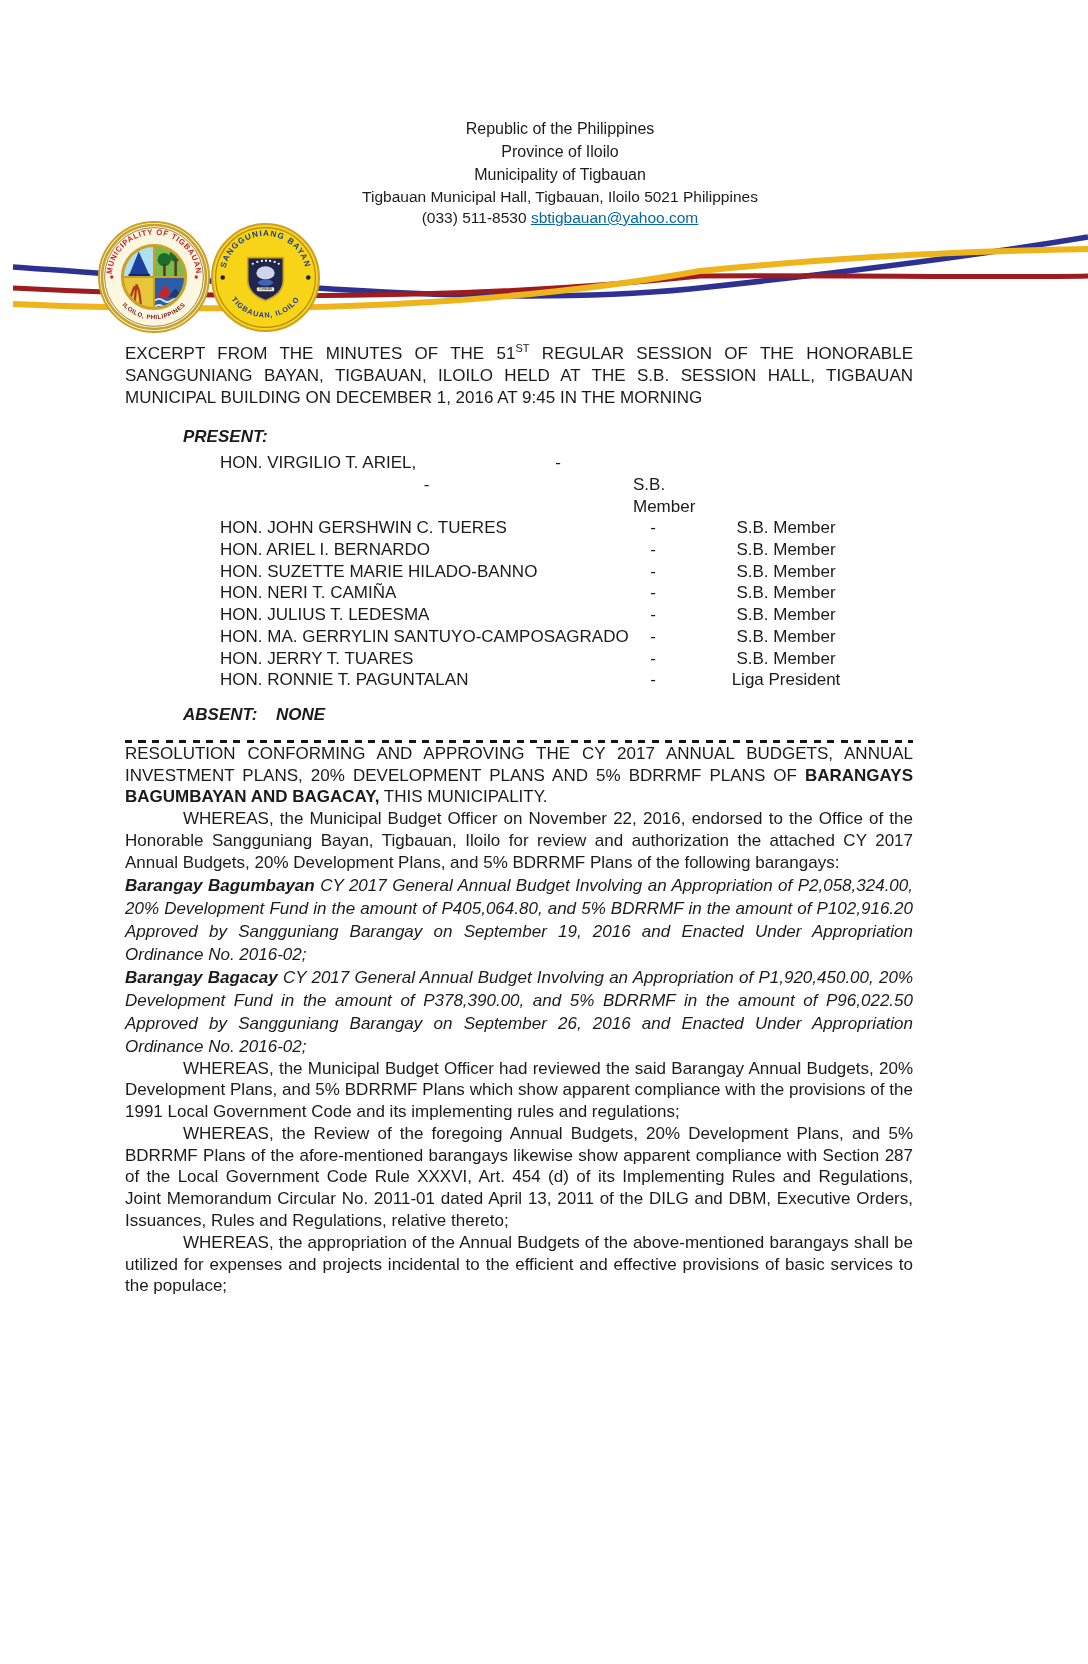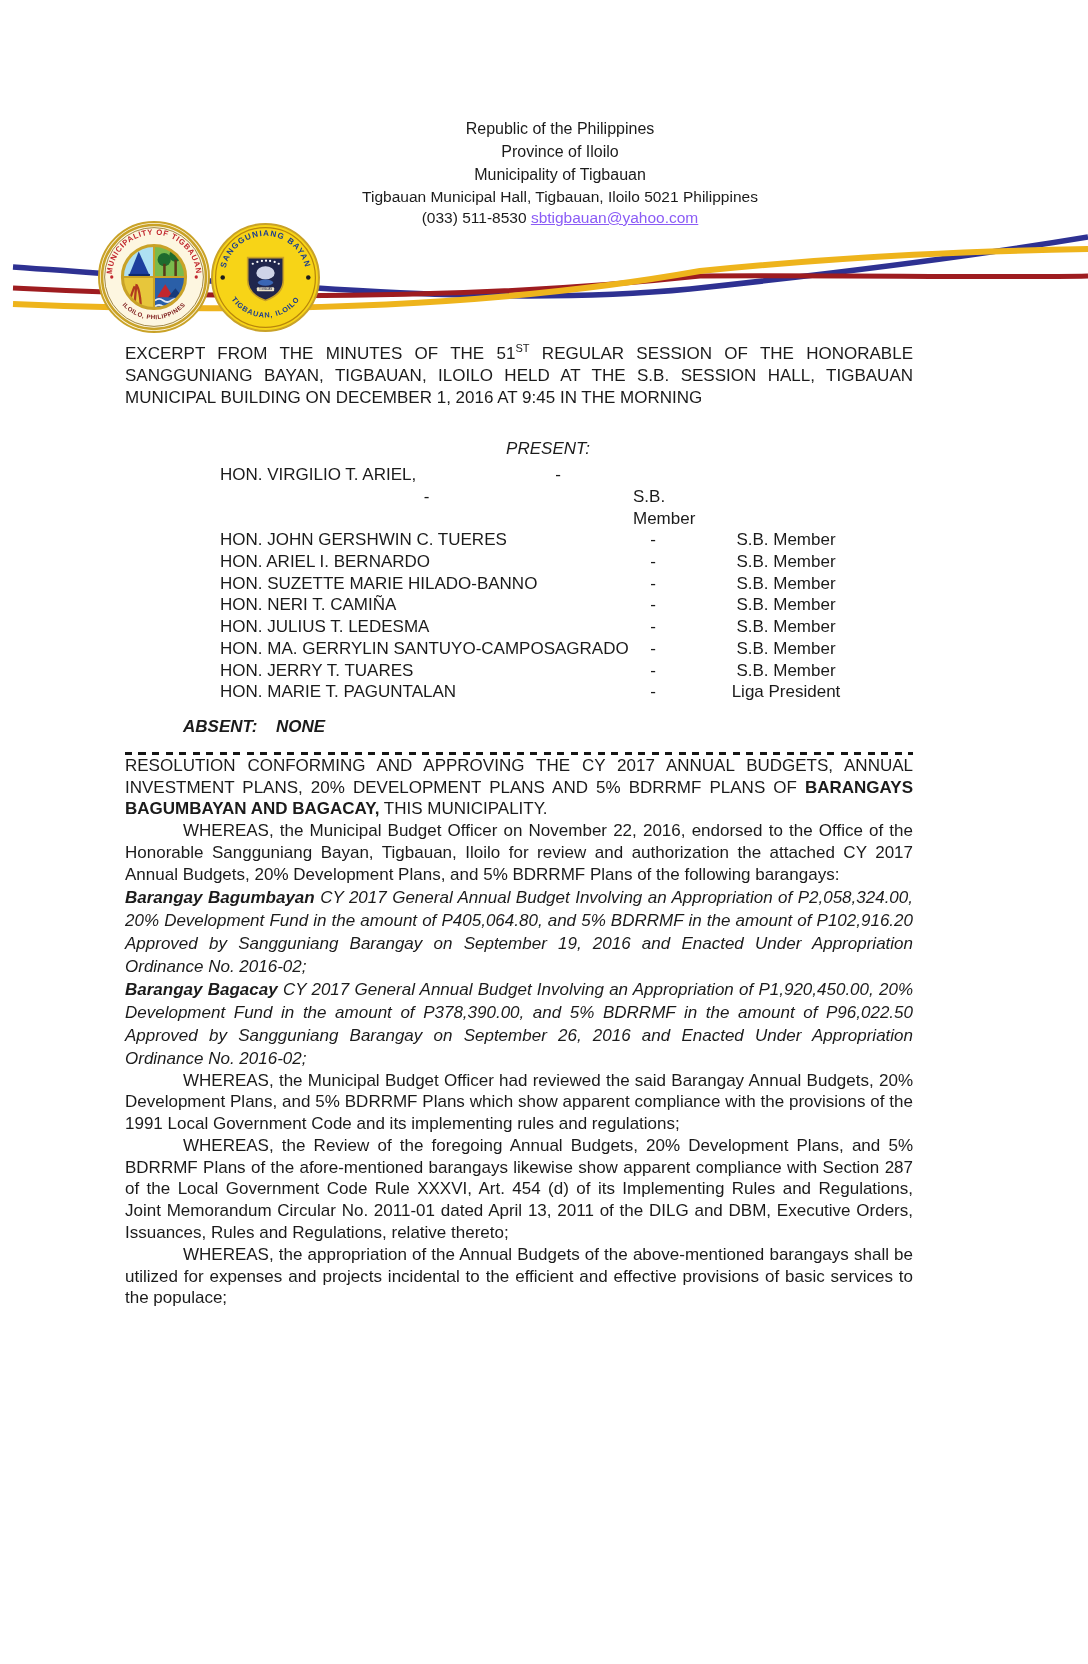--- a/index.html
+++ b/index.html
@@ -6,35 +6,35 @@
   .page{position:relative;width:1088px;height:1664px;background:#fff;overflow:hidden;
         color:#1b1b1b;font-family:"Liberation Sans",sans-serif;}
 
   
   .header{position:absolute;top:117px;left:16px;width:100%;text-align:center;}
   .h-line{font-size:16px;line-height:23px;}
   .office-title{font-family:"DejaVu Serif",serif;font-style:italic;font-weight:bold;
         font-size:30px;line-height:38px;letter-spacing:-0.5px;}
   .addr{font-size:15.5px;line-height:21px;}
   .contact{font-size:15.5px;line-height:21px;}
-  .email-link{color:#8b5cf6;text-decoration:underline;cursor:pointer;}
+  .email-link{color:#0369a1;text-decoration:underline;cursor:pointer;}
 
   .ribbons{position:absolute;top:215px;left:0;width:1088px;height:130px;}
   .seal{position:absolute;}
   .seal-muni{top:221px;left:98px;width:112px;height:112px;}
   .seal-sb{top:223px;left:211px;width:109px;height:109px;}
 
   
   .content{position:absolute;left:125px;top:343px;width:788px;
            font-size:17px;line-height:21.8px;}
   .content p{margin:0;}
   .just{text-align:justify;}
   .excerpt sup{font-size:11px;line-height:0;vertical-align:super;}
 
-  .present{margin:30px 0 4px 58px;font-weight:normal;font-style:italic;text-align:center;}
+  .present{margin:18px 0 4px 58px;font-weight:bold;font-style:italic;}
   .members{margin-left:95px;}
   .member-row{display:grid;grid-template-columns:1fr 40px 240px;line-height:21.7px;}
   .m-dash{text-align:center;}
   .m-role{text-align:center;padding-right:14px;}
   .row-first .m-dash{transform:translateX(-95px);}
   .row-first .m-role{text-align:right;}
 
   .absent{margin:13px 0 0 58px;font-weight:bold;font-style:italic;}
   .absent .absent-value{margin-left:14px;}
 
@@ -191,21 +191,21 @@
         <span class="m-name">HON. MA. GERRYLIN SANTUYO-CAMPOSAGRADO</span>
         <span class="m-dash">-</span>
         <span class="m-role">S.B. Member</span>
       </div>
       <div class="member-row">
         <span class="m-name">HON. JERRY T. TUARES</span>
         <span class="m-dash">-</span>
         <span class="m-role">S.B. Member</span>
       </div>
       <div class="member-row">
-        <span class="m-name">HON. MARIE T. PAGUNTALAN</span>
+        <span class="m-name">HON. RONNIE T. PAGUNTALAN</span>
         <span class="m-dash">-</span>
         <span class="m-role">Liga President</span>
       </div>
     </div>
 
     <div class="absent">
       <span>ABSENT:</span>
       <span class="absent-value">NONE</span>
     </div>
 

